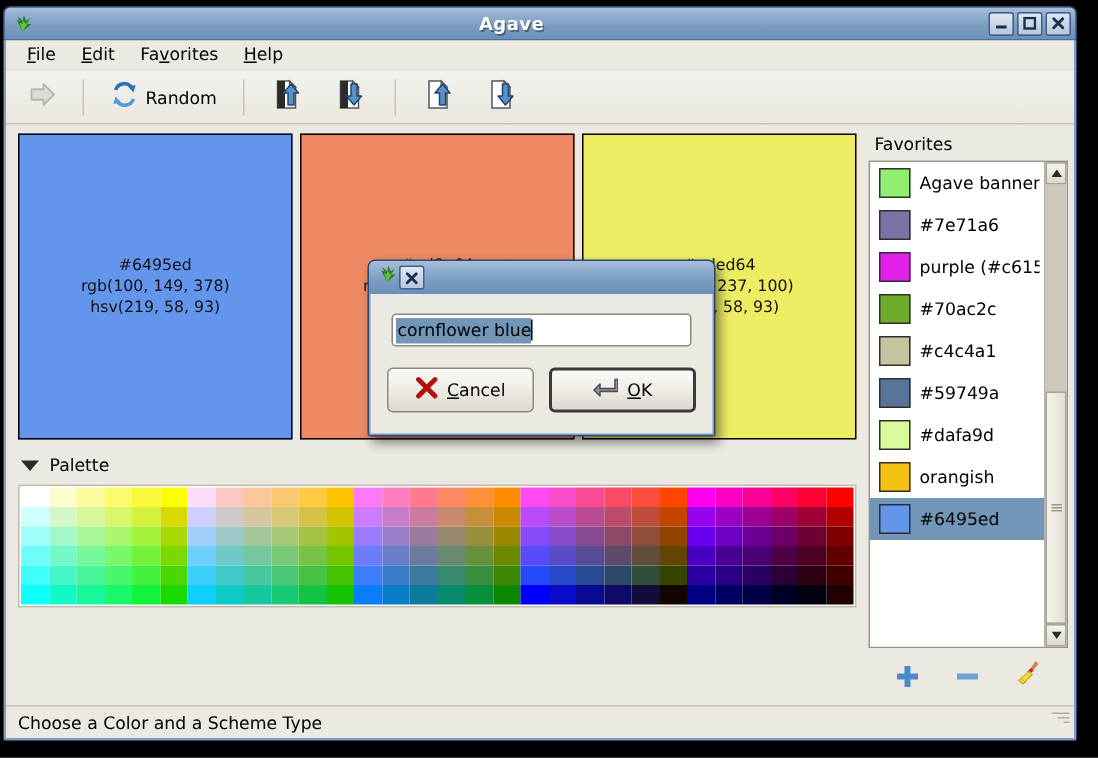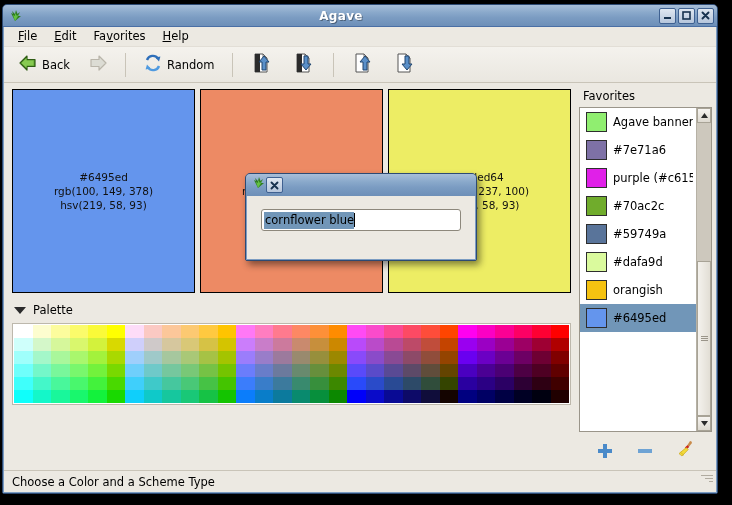--- a/index.html
+++ b/index.html
@@ -426,29 +426,20 @@
   <div id="client">
 
     <div id="menubar">
       <span class="menu-item"><u>F</u><span>ile</span></span>
       <span class="menu-item"><u>E</u>dit</span>
       <span class="menu-item">Fa<u>v</u>orites</span>
       <span class="menu-item"><u>H</u>elp</span>
     </div>
 
     <div id="toolbar">
-      <span class="tb-btn">
-        <span class="ico">
-          <svg width="20" height="20" viewBox="0 0 20 20">
-            <path d="M9 3 L2 10 L9 17 L9 13.5 L17 13.5 L17 6.5 L9 6.5 Z" fill="#5a9e2f" stroke="#2f5c14" stroke-width="1.2" stroke-linejoin="round"></path>
-            <path d="M8.6 5 L3.4 10 L8.6 15 L8.6 12.6 L15.6 12.6 L15.6 7.4 L8.6 7.4 Z" fill="#8fd157" opacity="0.85"></path>
-          </svg>
-        </span>
-        <span>Back</span>
-      </span>
 
       <span class="tb-btn disabled">
         <span class="ico">
           <svg width="20" height="20" viewBox="0 0 20 20">
             <path d="M11 3 L18 10 L11 17 L11 13.5 L3 13.5 L3 6.5 L11 6.5 Z" fill="#dcdcd4" stroke="#b9b5aa" stroke-width="1.2" stroke-linejoin="round"></path>
           </svg>
         </span>
       </span>
 
       <span class="tb-sep"></span>
@@ -747,20 +738,24 @@
               </div>
               <div class="fav-row">
                 <span class="fav-chip" style="background: rgb(224, 32, 232);"></span>
                 <span class="fav-name">purple (#c615cf)</span>
               </div>
               <div class="fav-row">
                 <span class="fav-chip" style="background: rgb(112, 172, 44);"></span>
                 <span class="fav-name">#70ac2c</span>
               </div>
               <div class="fav-row">
+                <span class="fav-chip" style="background: rgb(196, 196, 161);"></span>
+                <span class="fav-name">#c4c4a1</span>
+              </div>
+              <div class="fav-row">
                 <span class="fav-chip" style="background: rgb(89, 116, 154);"></span>
                 <span class="fav-name">#59749a</span>
               </div>
               <div class="fav-row">
                 <span class="fav-chip" style="background: rgb(218, 250, 157);"></span>
                 <span class="fav-name">#dafa9d</span>
               </div>
               <div class="fav-row">
                 <span class="fav-chip" style="background: rgb(245, 194, 17);"></span>
                 <span class="fav-name">orangish</span>
@@ -841,16 +836,34 @@
               <path d="M1.5 1.5 L7.5 7.5 M7.5 1.5 L1.5 7.5" stroke="#17324f" stroke-width="1.9" stroke-linecap="round"></path>
             </svg>
         </span>
       </span>
     </div>
     <div id="dlg-body">
       <div id="dlg-input">
         <span class="sel">cornflower blue</span>
         <span class="caret"></span>
       </div>
+      <div id="dlg-buttons">
+        <div class="dlg-btn">
+          <span class="ico">
+            <svg width="15" height="15" viewBox="0 0 15 15">
+              <path d="M2 2 L13 13 M13 2 L2 13" stroke="#b51010" stroke-width="3.2" stroke-linecap="round"></path>
+            </svg>
+          </span>
+          <span><u>C</u>ancel</span>
+        </div>
+        <div class="dlg-btn default">
+          <span class="ico">
+            <svg width="17" height="15" viewBox="0 0 17 15">
+              <path d="M15 2 L15 8 L5 8 L5 5 L1 9 L5 13 L5 10 L17 10 L17 2 Z" fill="#8c9097" stroke="#4a4e55" stroke-width="1" stroke-linejoin="round"></path>
+            </svg>
+          </span>
+          <span><u>O</u>K</span>
+        </div>
+      </div>
     </div>
   </div>
 
 </div>
 
 </body></html>

